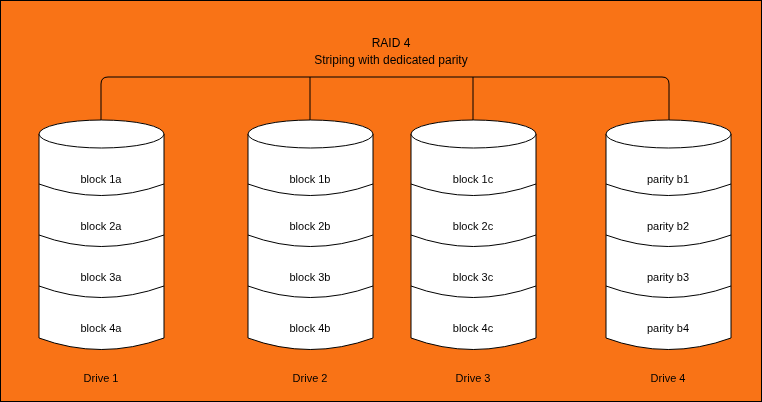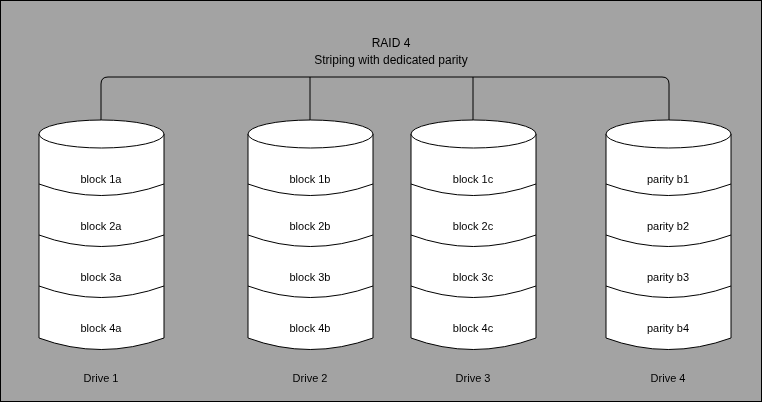--- a/index.html
+++ b/index.html
@@ -4,21 +4,21 @@
 <style>
   html, body {
     margin: 0;
     padding: 0;
     background: #ffffff;
   }
   #canvas {
     position: relative;
     width: 762px;
     height: 402px;
-    background: #a3a3a3;
+    background: #f97316;
     box-sizing: border-box;
     border: 1px solid #000000;
     overflow: hidden;
     font-family: "Liberation Sans", sans-serif;
   }
   #diagram-svg {
     position: absolute;
     left: 0;
     top: 0;
     width: 762px;

